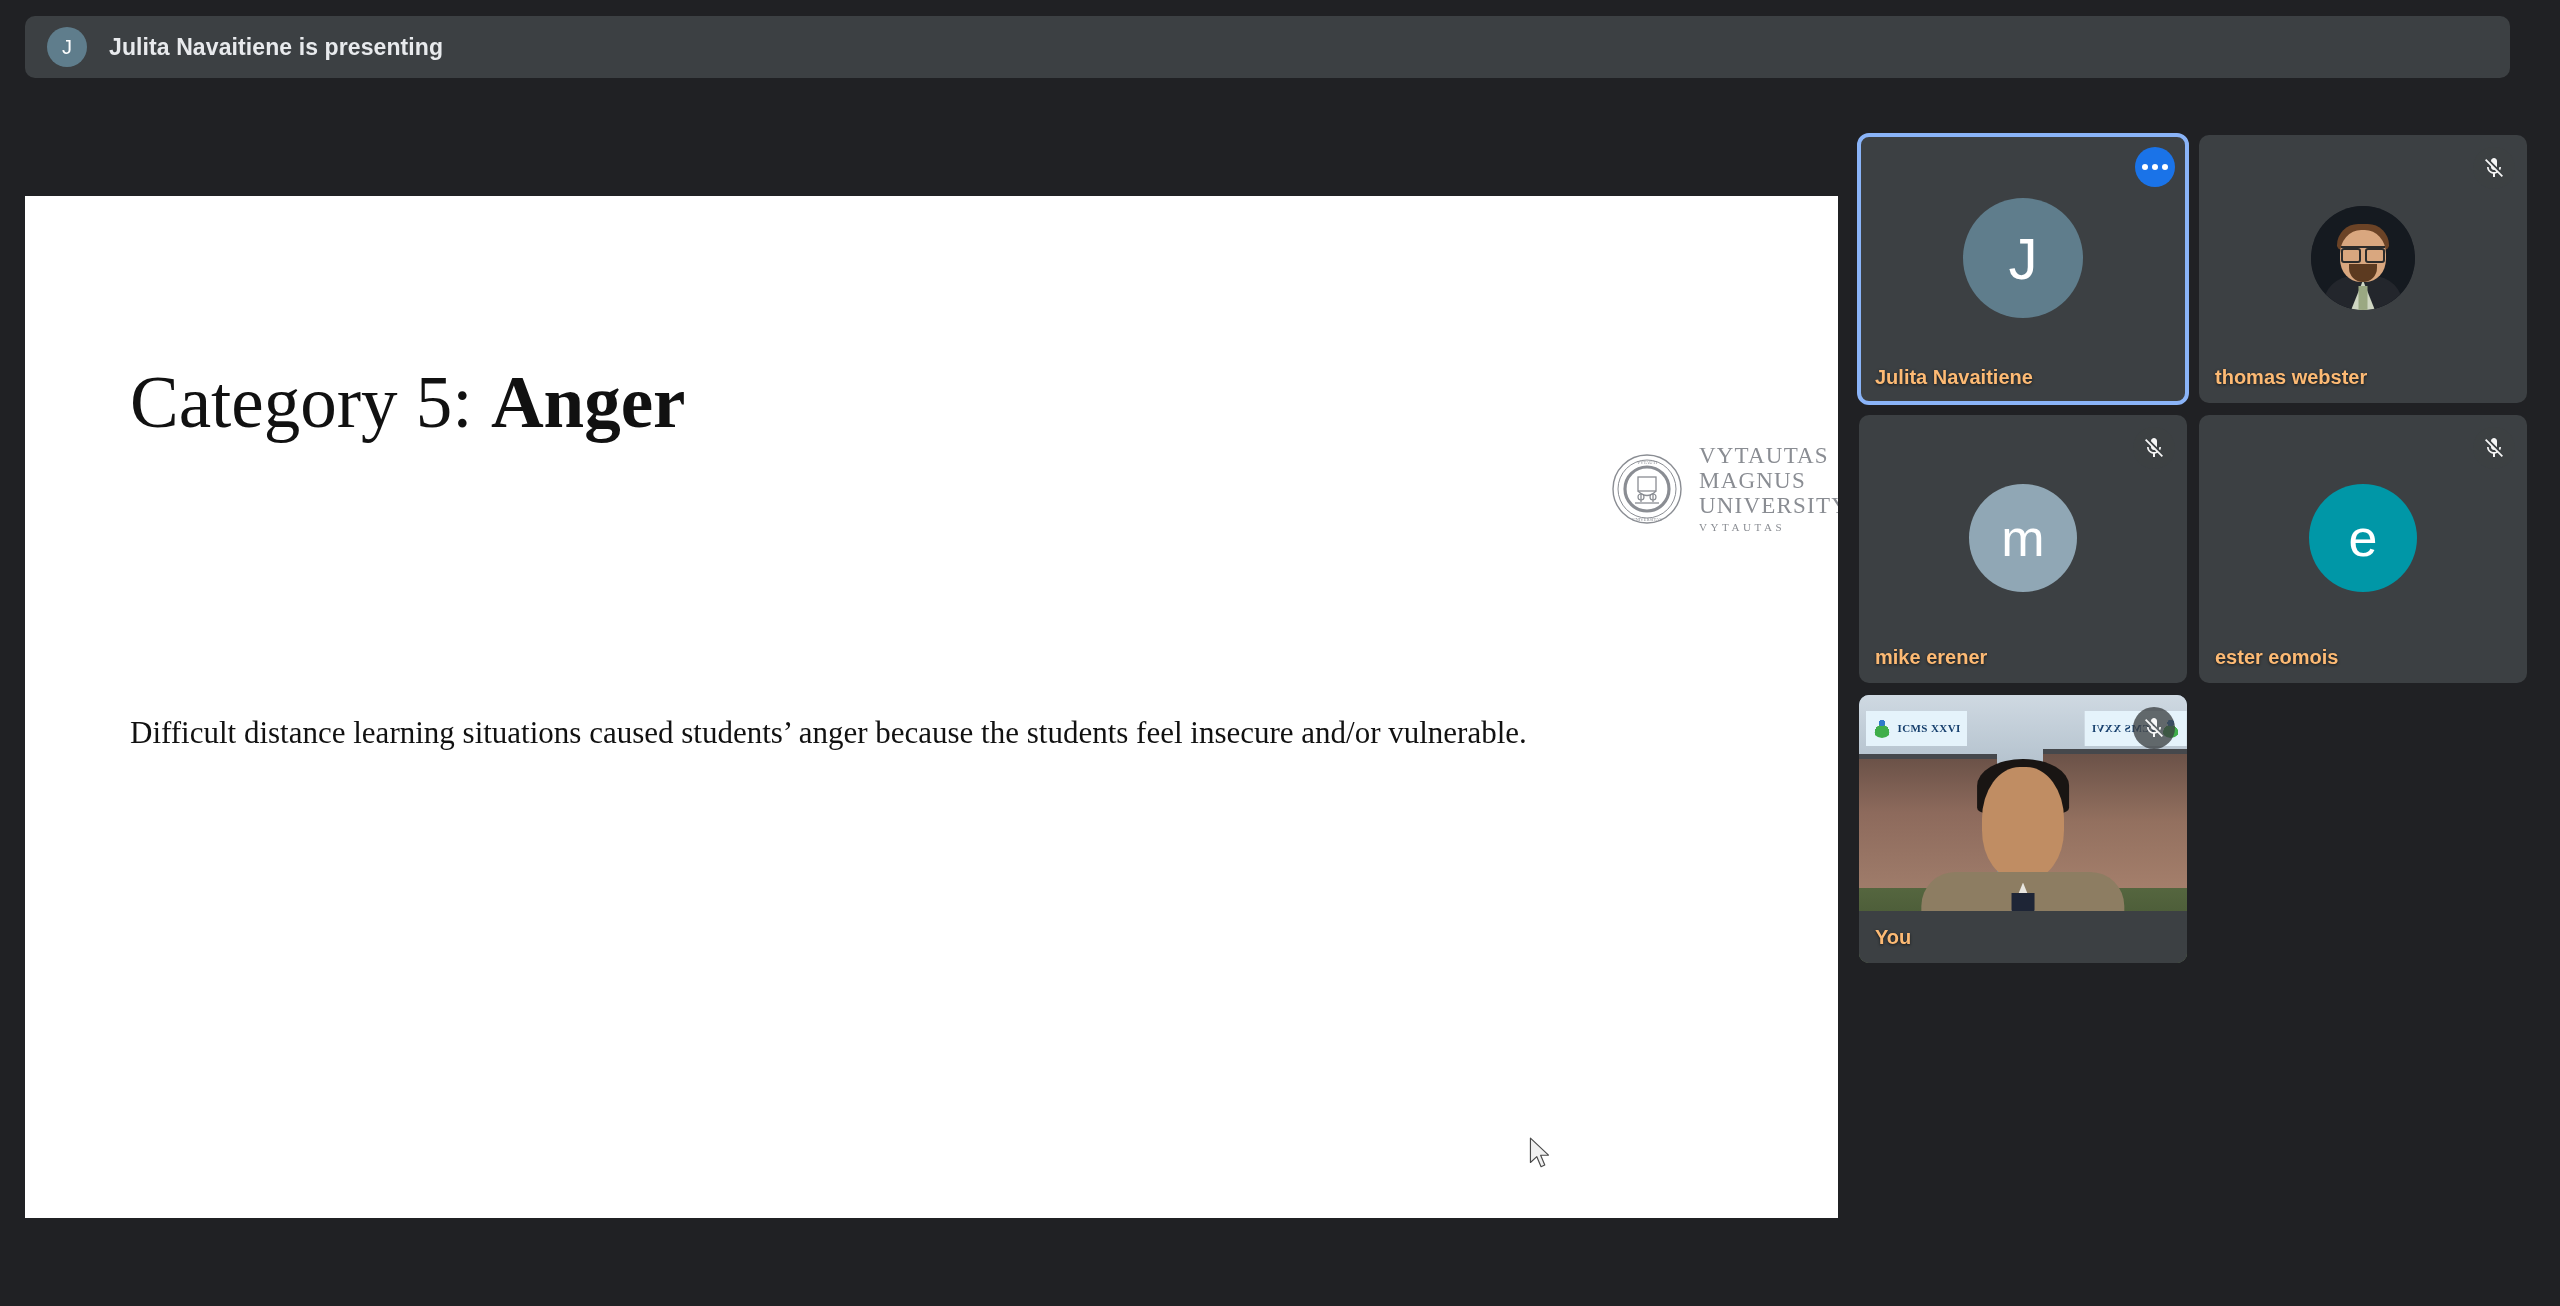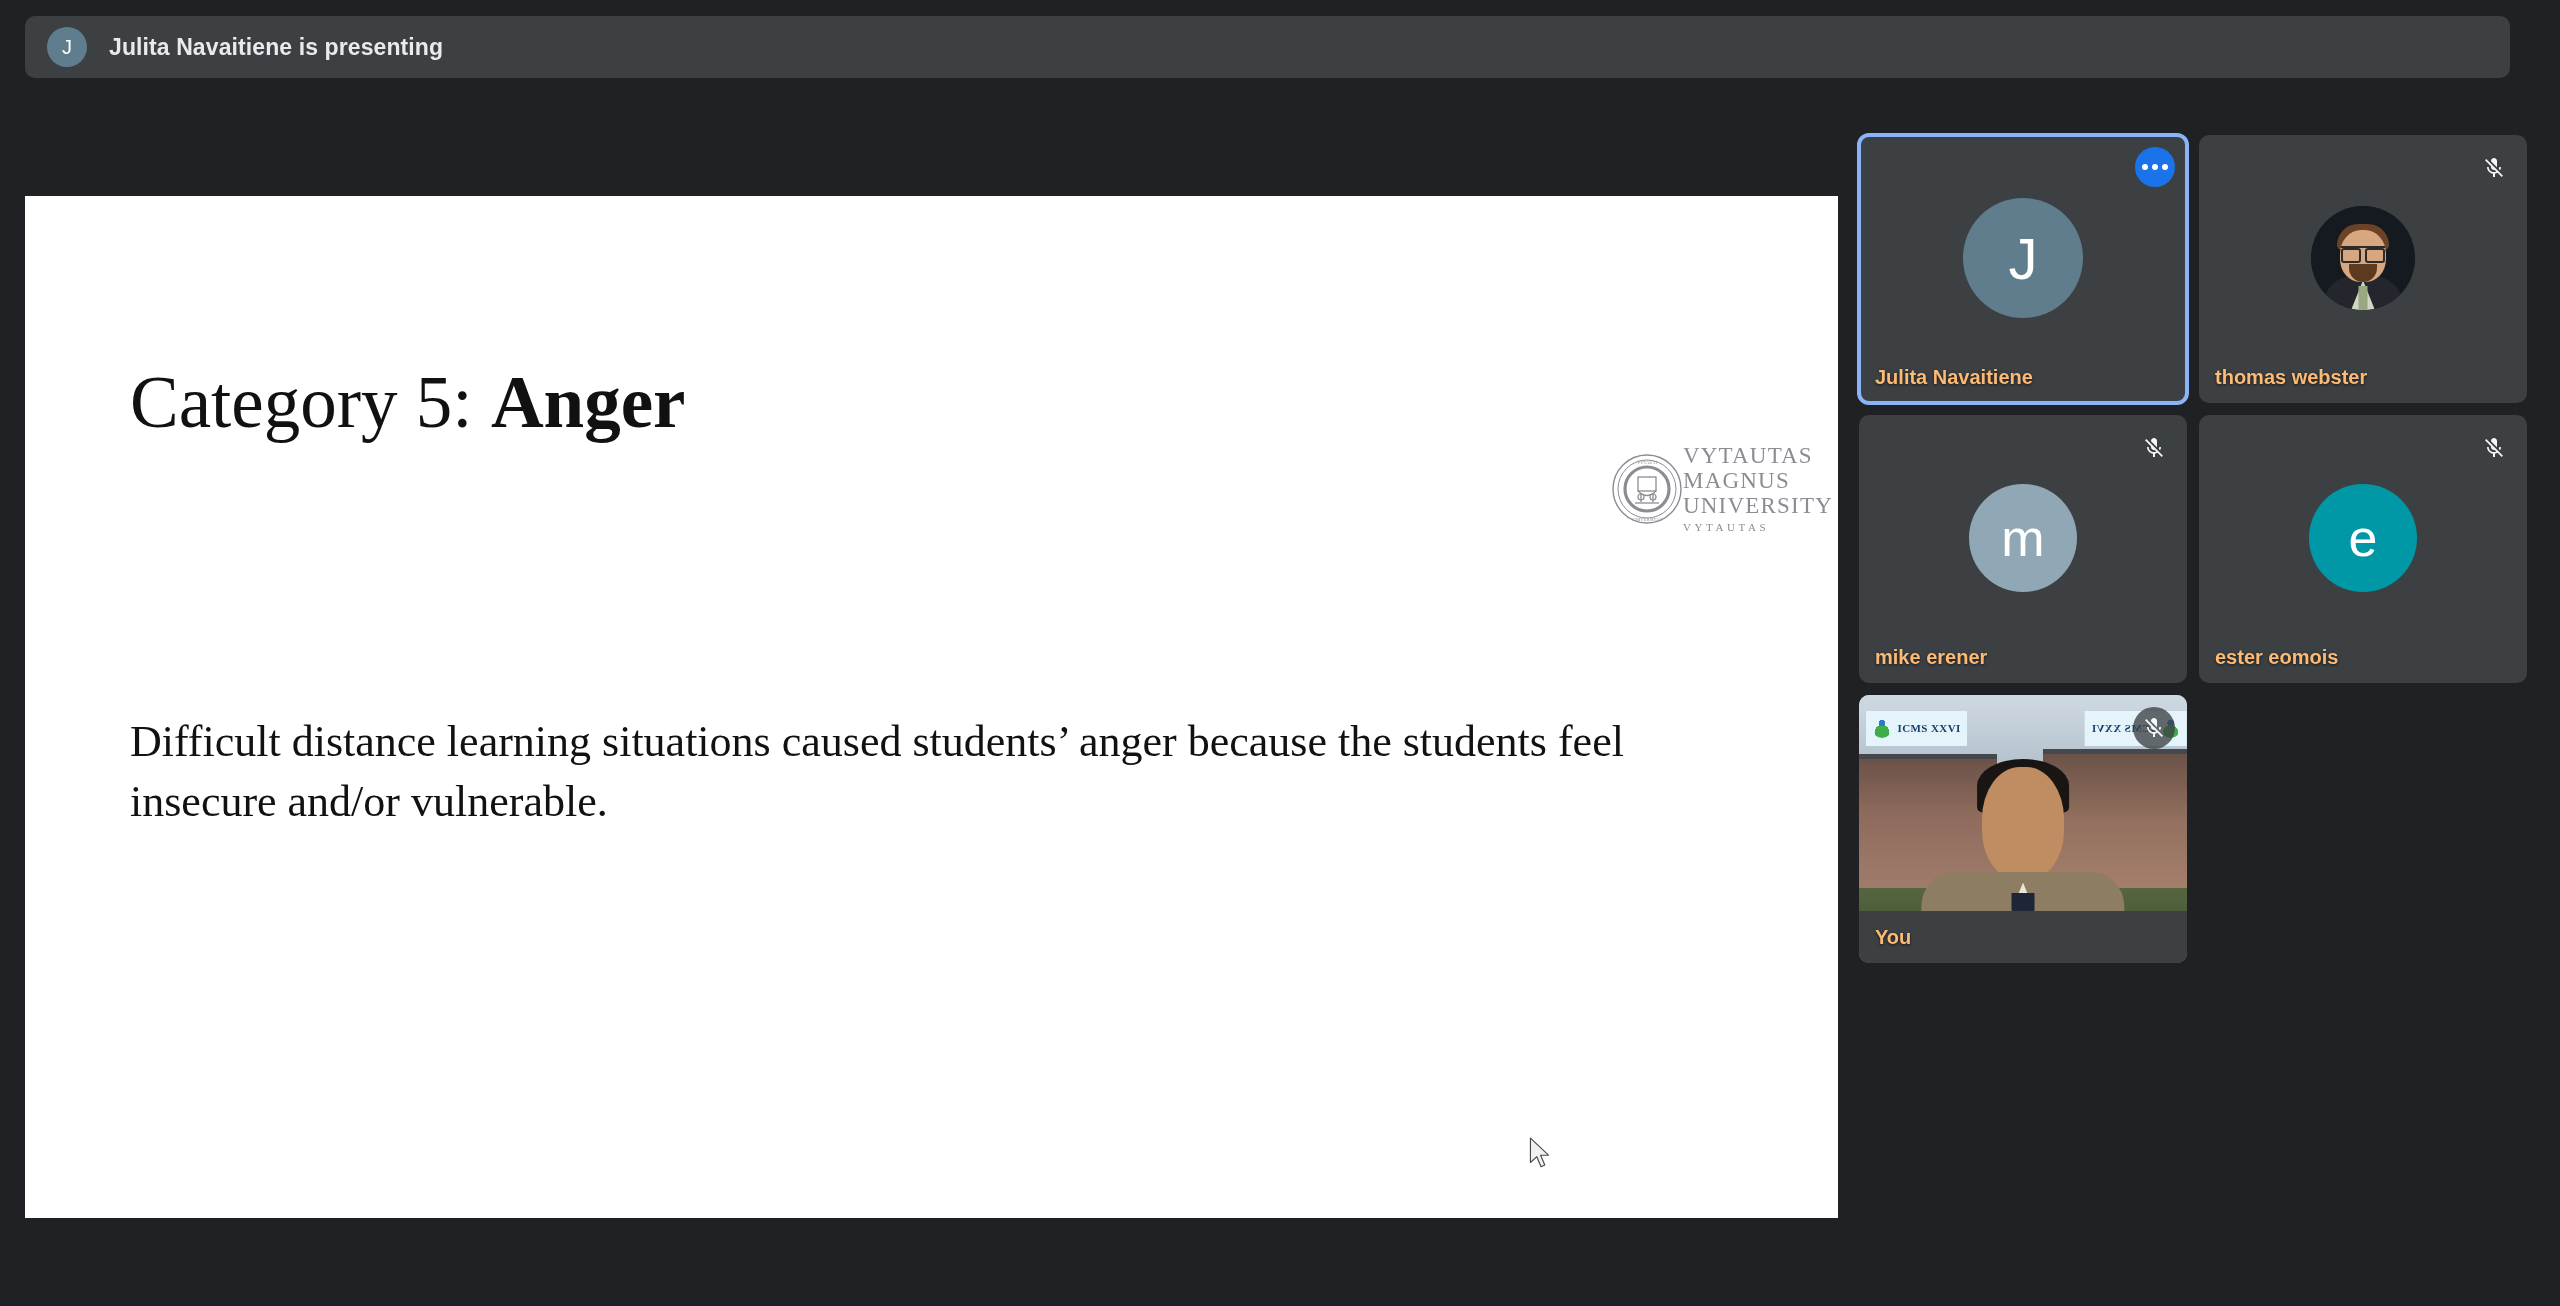--- a/index.html
+++ b/index.html
@@ -43,29 +43,29 @@
   }
   .slide-title {
     position:absolute; left:105px; top:165px;
     font-family:"Liberation Serif", serif;
     font-size:73px; color:#111; white-space:nowrap;
   }
   .slide-title .bold { font-weight:700; }
   .slide-body {
     position:absolute; left:105px; width:1630px;
     font-family:"Liberation Serif", serif;
-    font-size:44px; line-height:1.36; color:#111;
+    font-size:31px; line-height:1.36; color:#111;
   }
   .p1 { top:516px; }
   .p2 { top:700px; }
 
   
   .logo {
     position:absolute; left:1586px; top:248px;
-    display:flex; align-items:center; 
+    display:flex; align-items:center; gap:16px;
   }
   .logo-seal { width:72px; height:72px; display:block; }
   .logo-words {
     font-family:"Liberation Serif", serif;
     color:#8a8d93; line-height:1.08;
   }
   .logo-words .lw { font-size:23px; letter-spacing:1.2px; display:block; }
   .logo-words .lyear {
     font-size:11px; letter-spacing:3.6px; display:block; margin-top:4px;
   }

